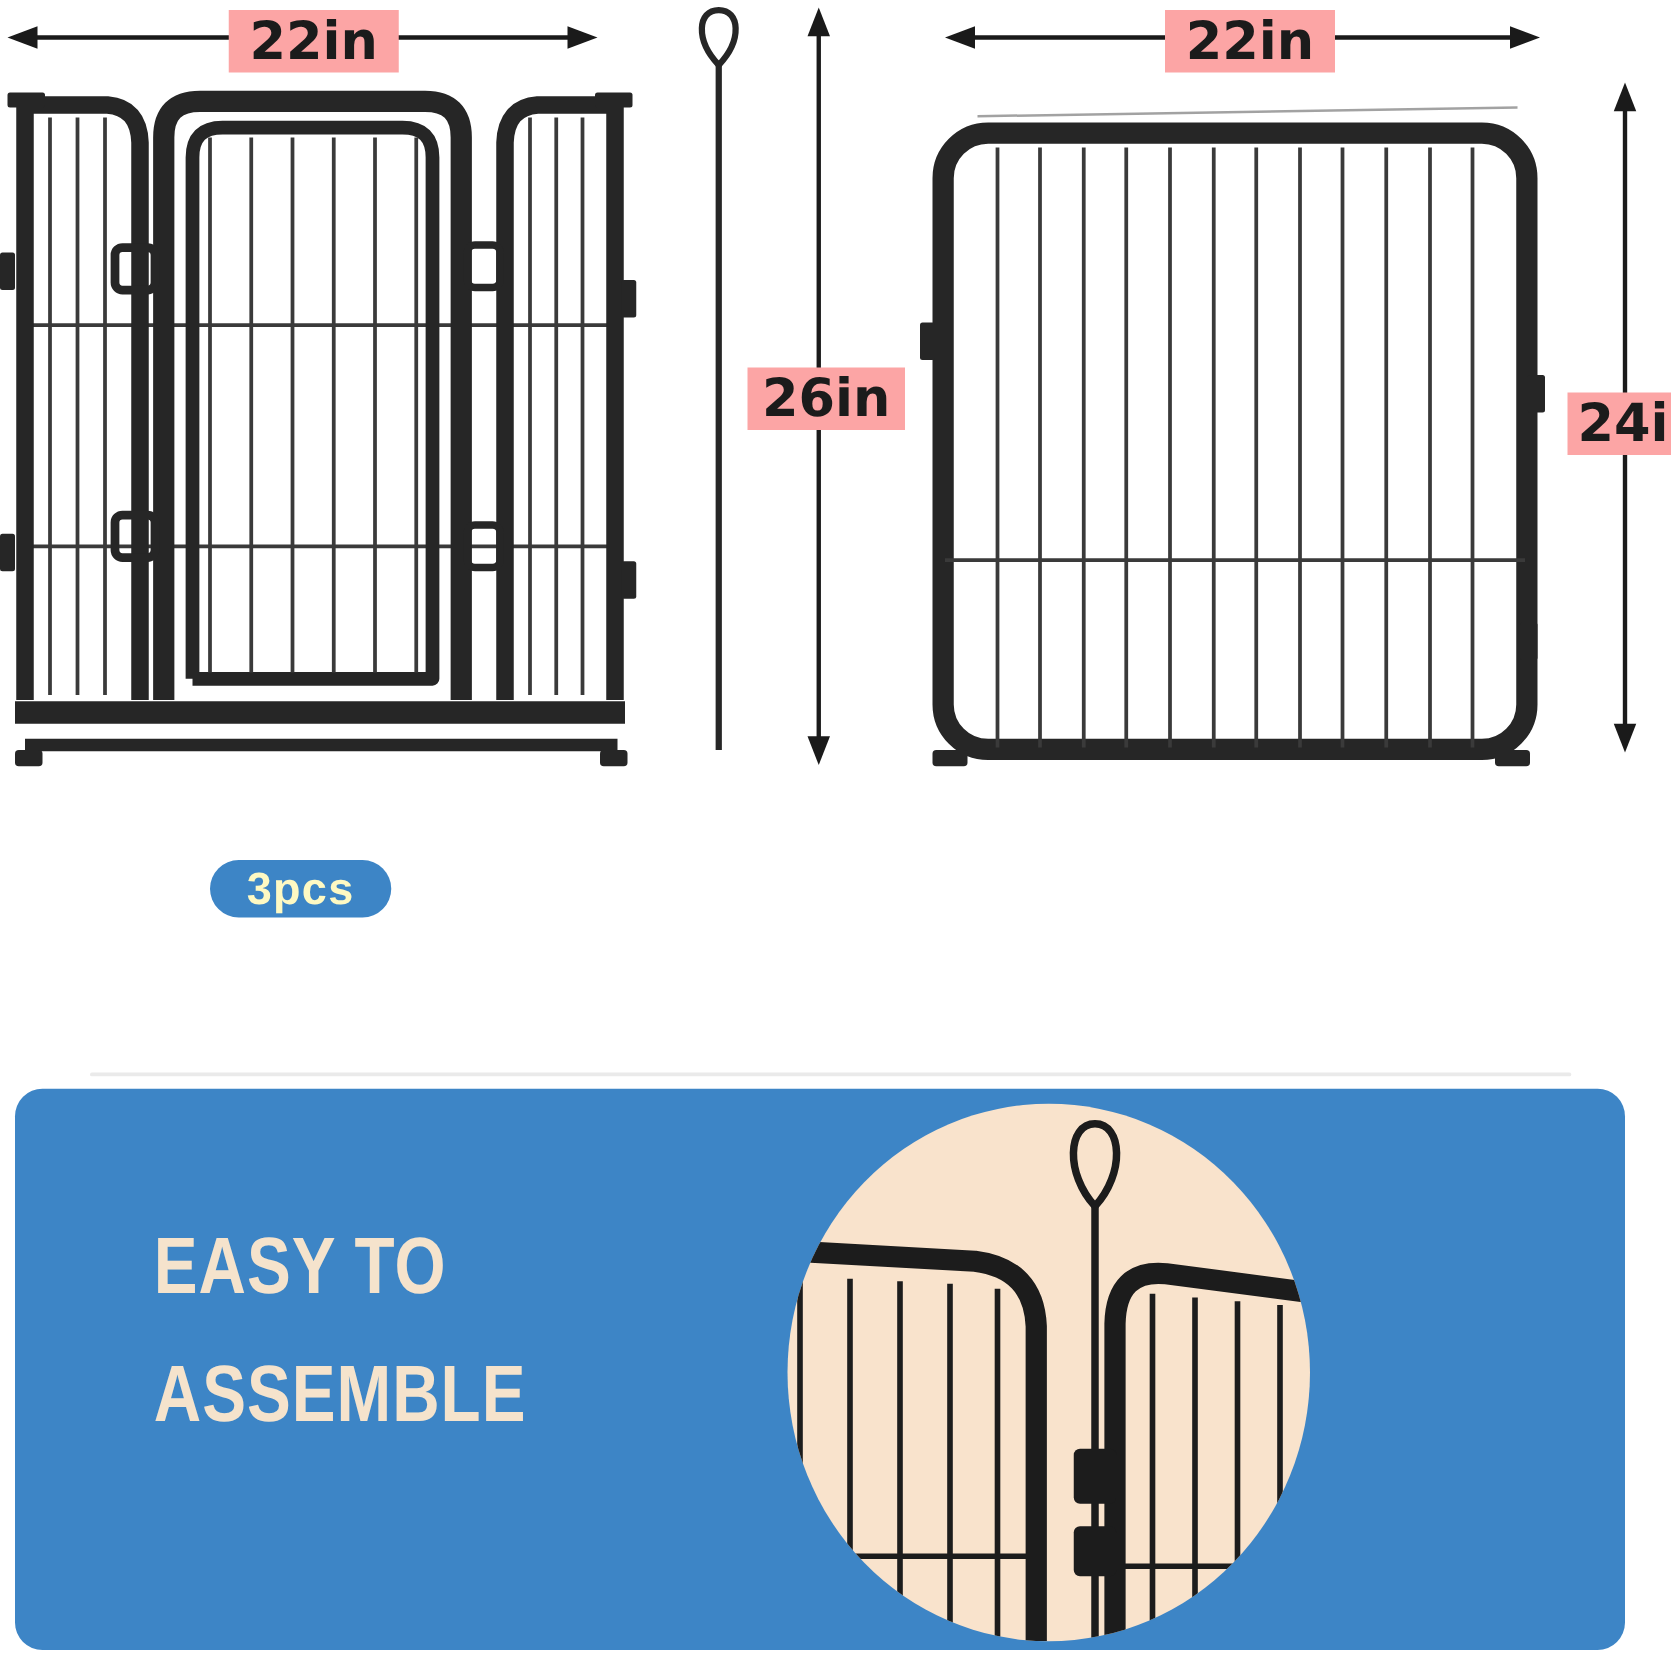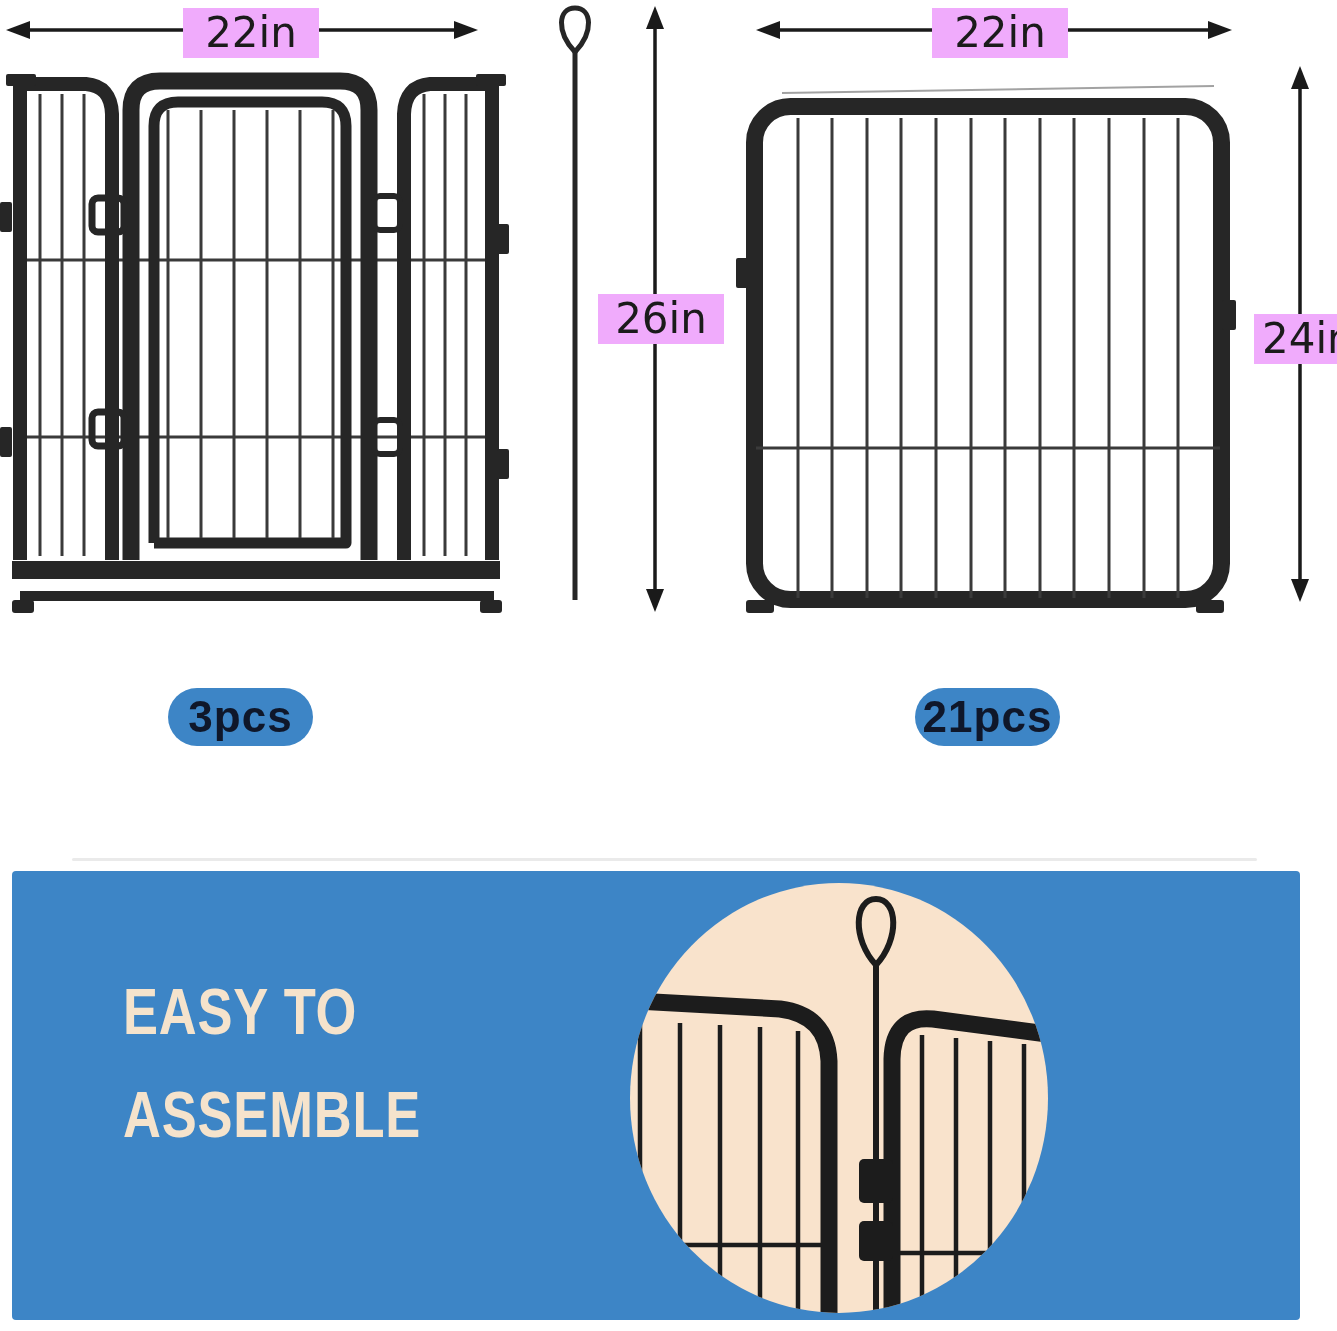--- a/index.html
+++ b/index.html
@@ -1,33 +1,33 @@
 <!DOCTYPE html>
 <html><head>
 <meta charset="utf-8">
 <style>
   html,body{margin:0;padding:0;background:#ffffff;}
   .canvas{position:relative;width:1337px;height:1331px;background:#ffffff;overflow:hidden;
           font-family:"Liberation Sans",sans-serif;}
   .abs{position:absolute;}
   svg{display:block;}
   .dim-label{
-    position:absolute;background:#f0abfc;color:#1b1b1b;
-    font-family:"DejaVu Sans",sans-serif;font-size:42px;font-weight:400;
+    position:absolute;background:#fca5a5;color:#1b1b1b;
+    font-family:"DejaVu Sans",sans-serif;font-size:42px;font-weight:700;
     text-align:center;line-height:1;padding:4px 8px;white-space:nowrap;
   }
   .pill{
-    position:absolute;height:58px;border-radius:29px;background:#3d85c6;
+    position:absolute;height:46px;border-radius:29px;background:#3d85c6;
     display:flex;align-items:center;justify-content:center;
-    color:#0f172a;font-size:44px;font-weight:bold;
+    color:#fef9c3;font-size:36px;font-weight:bold;
     font-family:"Liberation Sans",sans-serif;letter-spacing:1px;
   }
   .banner{
     position:absolute;left:12px;top:871px;width:1288px;height:449px;
-    background:#3d85c6;border-radius:4px;
+    background:#3d85c6;border-radius:22px;
   }
   .banner-line{
     position:absolute;color:#f5e3cc;font-family:"Liberation Sans",sans-serif;
     font-weight:bold;font-size:64px;line-height:1;letter-spacing:1px;
     transform:scaleX(0.82);transform-origin:left center;white-space:nowrap;
   }
   .inset-circle{
     position:absolute;left:630px;top:883px;width:418px;height:430px;
     border-radius:50%;background:#f9e3cc;overflow:hidden;
   }
@@ -145,23 +145,20 @@
   </svg>
 
   <div class="dim-label" style="left:183px;top:8px;width:120px;">22in</div>
   <div class="dim-label" style="left:598px;top:294px;width:110px;">26in</div>
   <div class="dim-label" style="left:932px;top:8px;width:120px;">22in</div>
   <div class="dim-label" style="left:1254px;top:314px;text-align:left;padding-right:0;">24in</div>
 
   <div class="pill" style="left:168px;top:688px;width:145px;">
     <span>3pcs</span>
   </div>
-  <div class="pill" style="left:915px;top:688px;width:145px;">
-    <span>21pcs</span>
-  </div>
 
   <div class="shadow-line"></div>
 
   <div class="banner">
     <div class="banner-line" style="left:111px;top:109px;">EASY TO</div>
     <div class="banner-line" style="left:111px;top:212px;">ASSEMBLE</div>
   </div>
 
   <div class="inset-circle">
     <svg width="418" height="430" viewBox="0 0 418 430">

